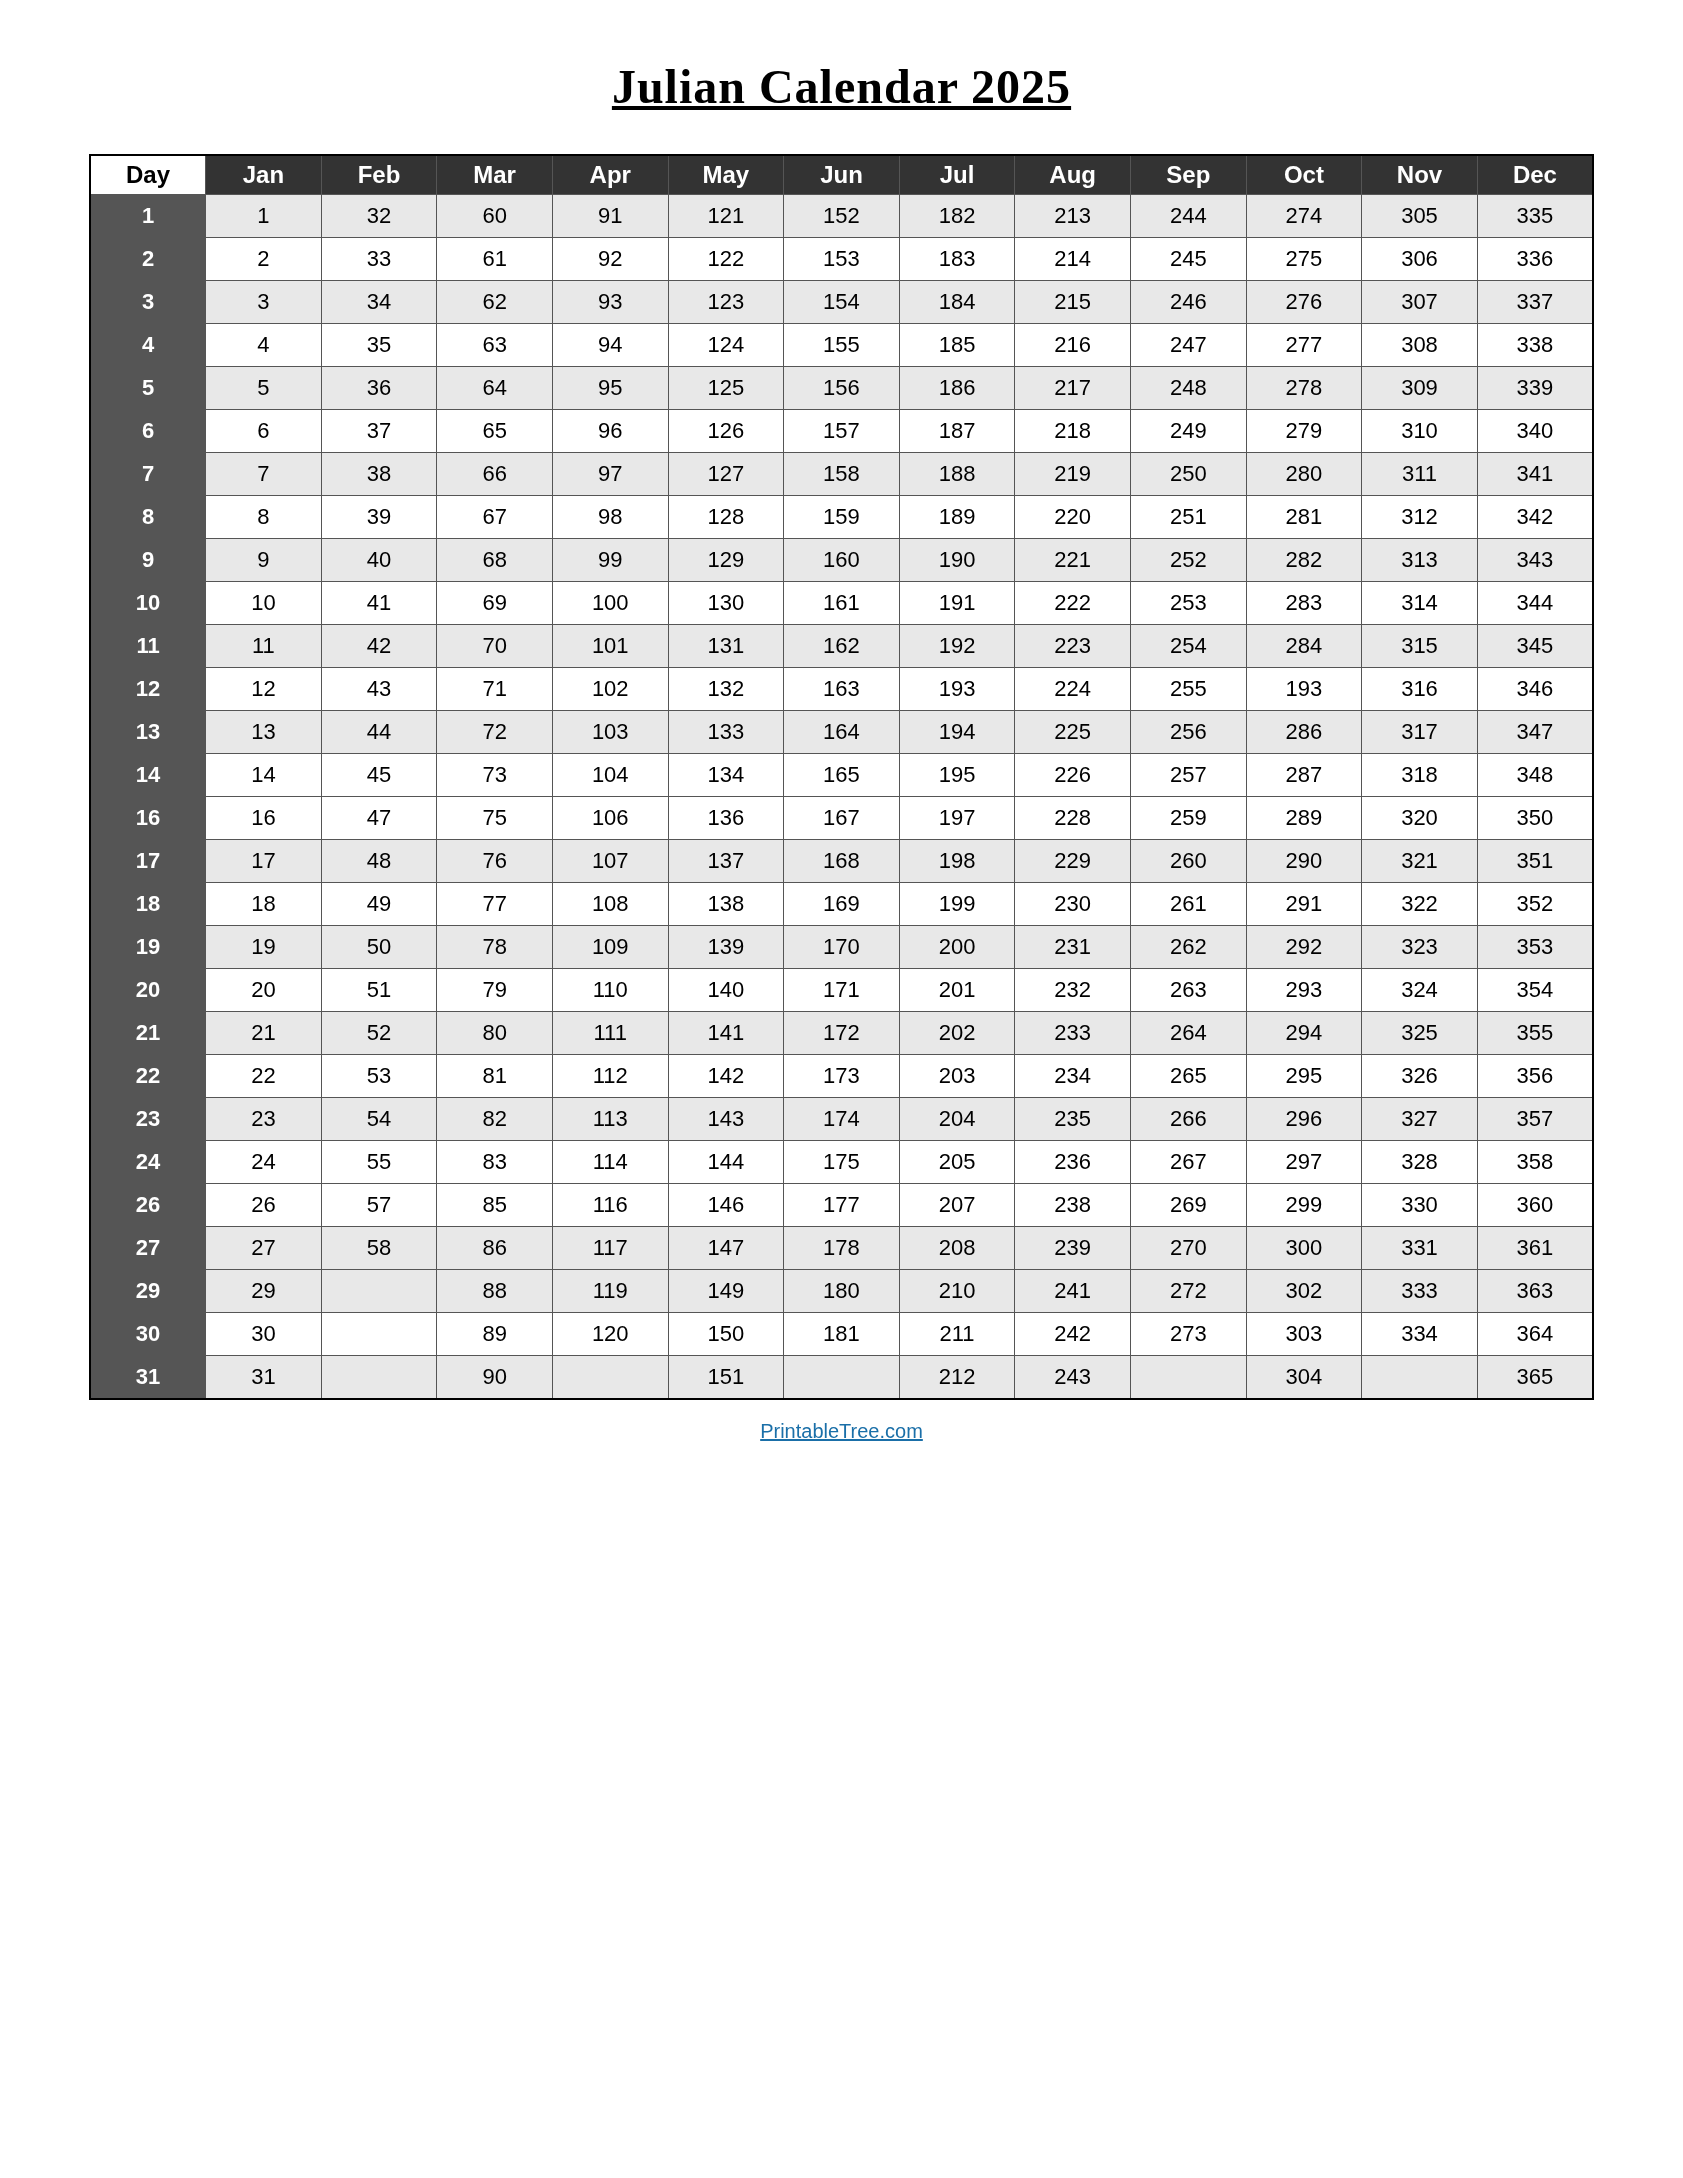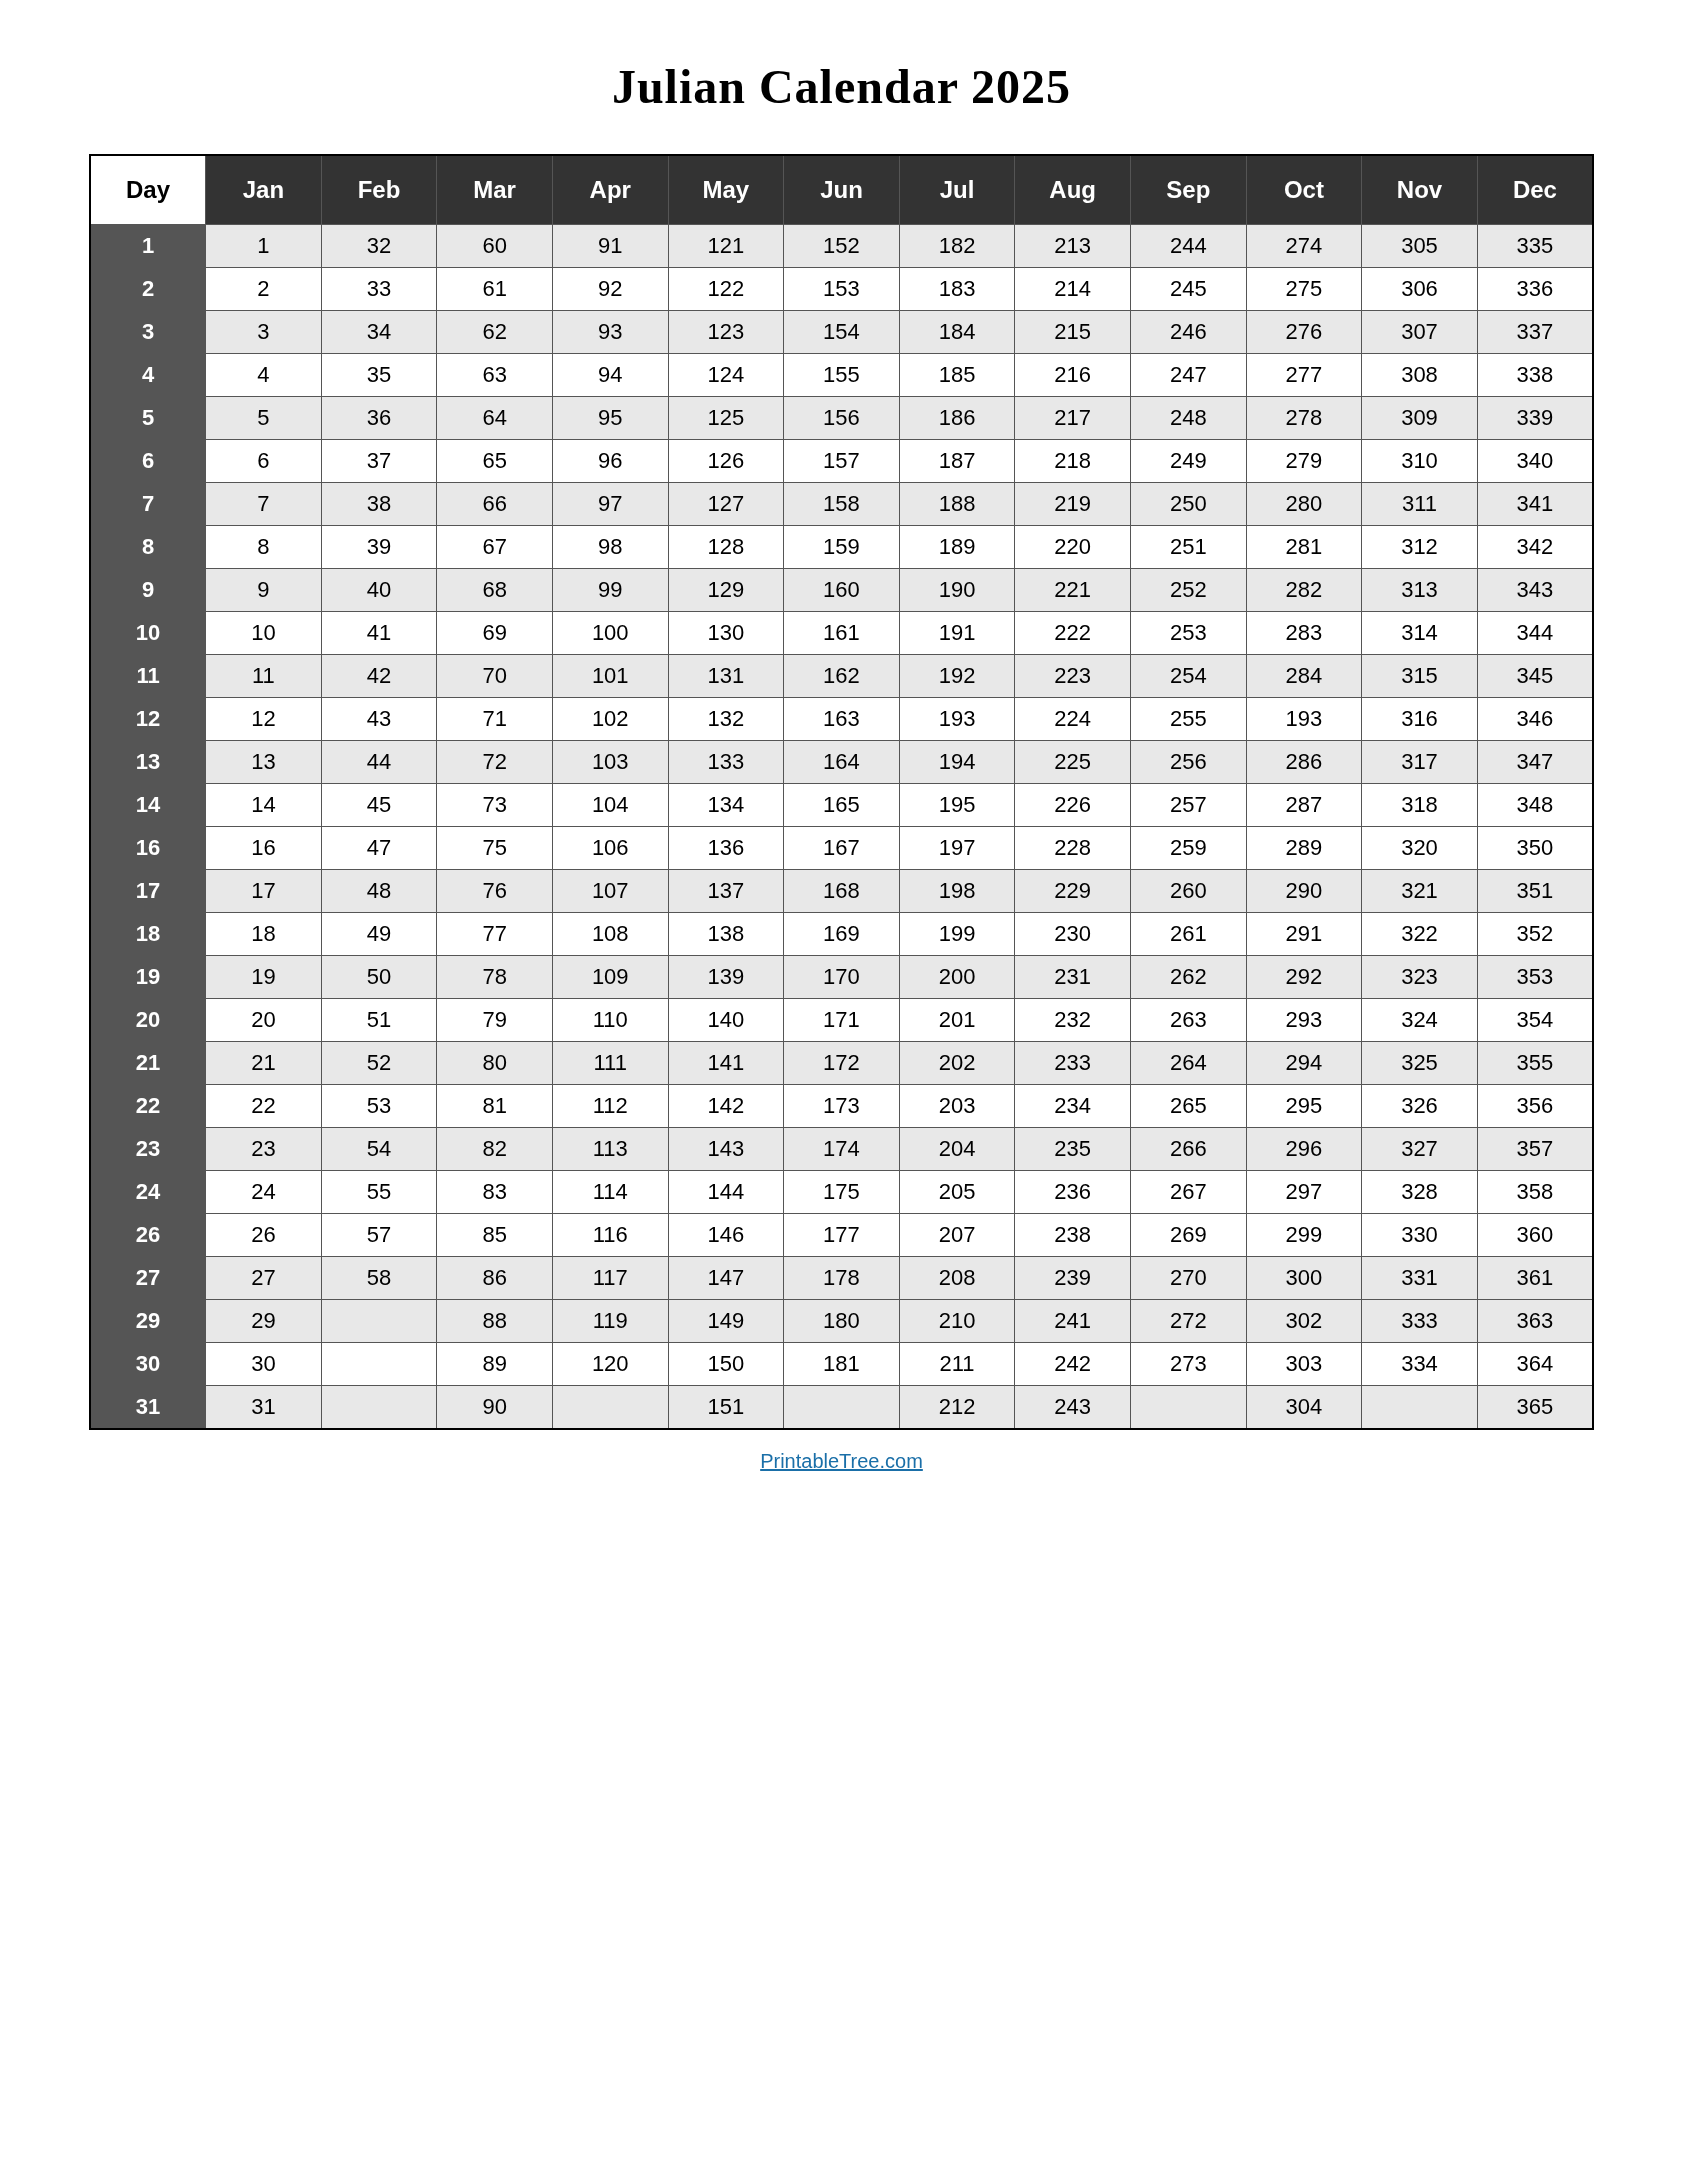--- a/index.html
+++ b/index.html
@@ -13,39 +13,40 @@
       min-height: 2178px;
       width: 1683px;
     }
     h1 {
       font-family: Georgia, serif;
       font-size: 48px;
       font-weight: bold;
       margin-bottom: 40px;
       color: #000;
       letter-spacing: 1px;
+      text-decoration: underline;
     }
     .calendar-table {
       border-collapse: collapse;
       width: 1505px;
       border: 2px solid #000;
     }
     .calendar-table th, .calendar-table td {
       border: 1px solid #555;
       text-align: center;
       font-size: 22px;
       padding: 8px 4px;
       min-width: 99px;
     }
     .calendar-table thead th {
       background: #333;
       color: #fff;
       font-weight: bold;
       font-size: 24px;
-      padding: 20px 4px;
+      padding: 5px 4px;
     }
     
     .calendar-table tbody tr td:first-child {
       background: #555;
       color: #fff;
       font-weight: bold;
     }
     .calendar-table tbody tr.even-row td:not(:first-child) {
       background: #ffffff;
     }

